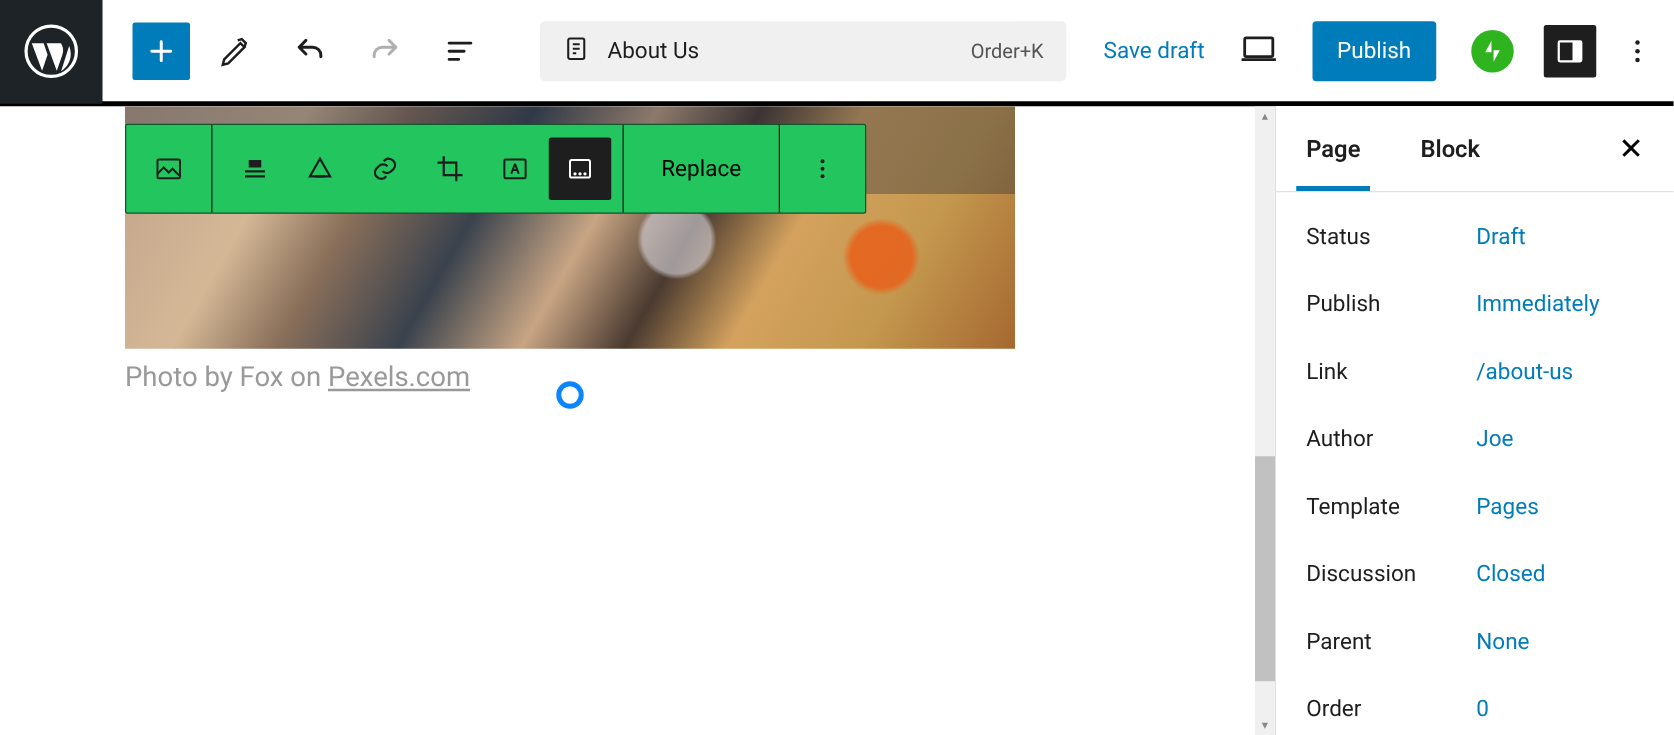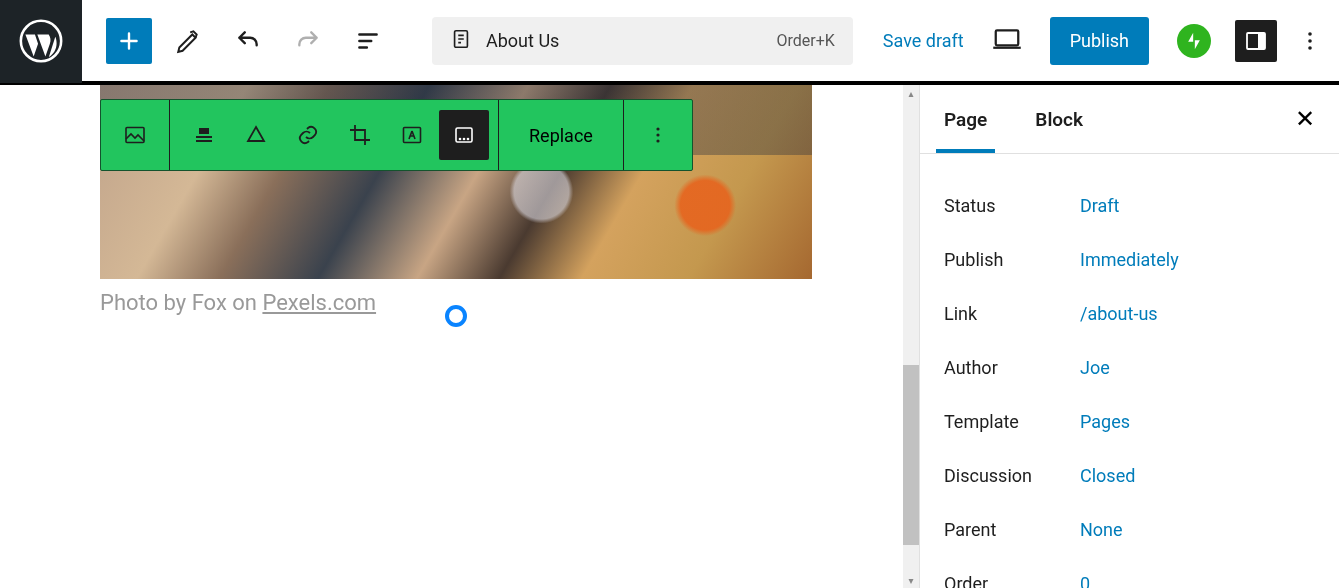--- a/index.html
+++ b/index.html
@@ -37,28 +37,28 @@
 .caption a{color:#999;text-decoration:underline;cursor:pointer}
 
 .block-toolbar{position:absolute;left:100px;top:14px;height:72px;background:#22c55e;border:1px solid #14532d;display:flex;border-radius:2px;z-index:10}
 .bt-seg{display:flex;align-items:center;border-right:1px solid #1e1e1e;padding:0 8px}
 .bt-seg:last-child{border-right:none}
 .bt-btn{width:50px;height:50px;display:flex;align-items:center;justify-content:center;cursor:pointer;border-radius:2px;margin:0 1px}
 .bt-btn.active{background:#1e1e1e;color:#fff}
 .bt-btn svg{width:24px;height:24px}
 .bt-replace{padding:0 22px;font-size:18px;display:flex;align-items:center;cursor:pointer}
 
-.sidebar{width:420px;border-left:1px solid #e0e0e0;overflow-y:auto;position:relative;background:#fff}
+.sidebar{width:319px;border-left:1px solid #e0e0e0;overflow-y:auto;position:relative;background:#fff}
 .sb-tabs{display:flex;align-items:center;padding:0 24px;height:68px;position:relative}
 .sb-tab{font-size:19px;font-weight:600;color:#1e1e1e;margin-right:48px;cursor:pointer;height:100%;display:flex;align-items:center;position:relative}
 .sb-tab.active::after{content:"";position:absolute;bottom:0;left:-8px;right:-8px;height:4px;background:#007cba}
 .sb-close{margin-left:auto;cursor:pointer;font-size:24px}
 .sb-hr{border:none;border-top:1px solid #e0e0e0}
 .sb-rows{padding:8px 24px}
-.sb-row{display:flex;align-items:flex-end;min-height:54px}
+.sb-row{display:flex;align-items:center;min-height:54px}
 .sb-label{width:136px;font-size:18px;color:#1e1e1e}
 .sb-value{font-size:18px;color:#007cba;cursor:pointer}
 </style>
 </head>
 <body>
 
 <div class="topbar">
   <div class="wp-logo">
     <svg viewBox="0 0 24 24" fill="none">
         <circle cx="12" cy="12" r="11" stroke="#fff" stroke-width="1.4"></circle>

